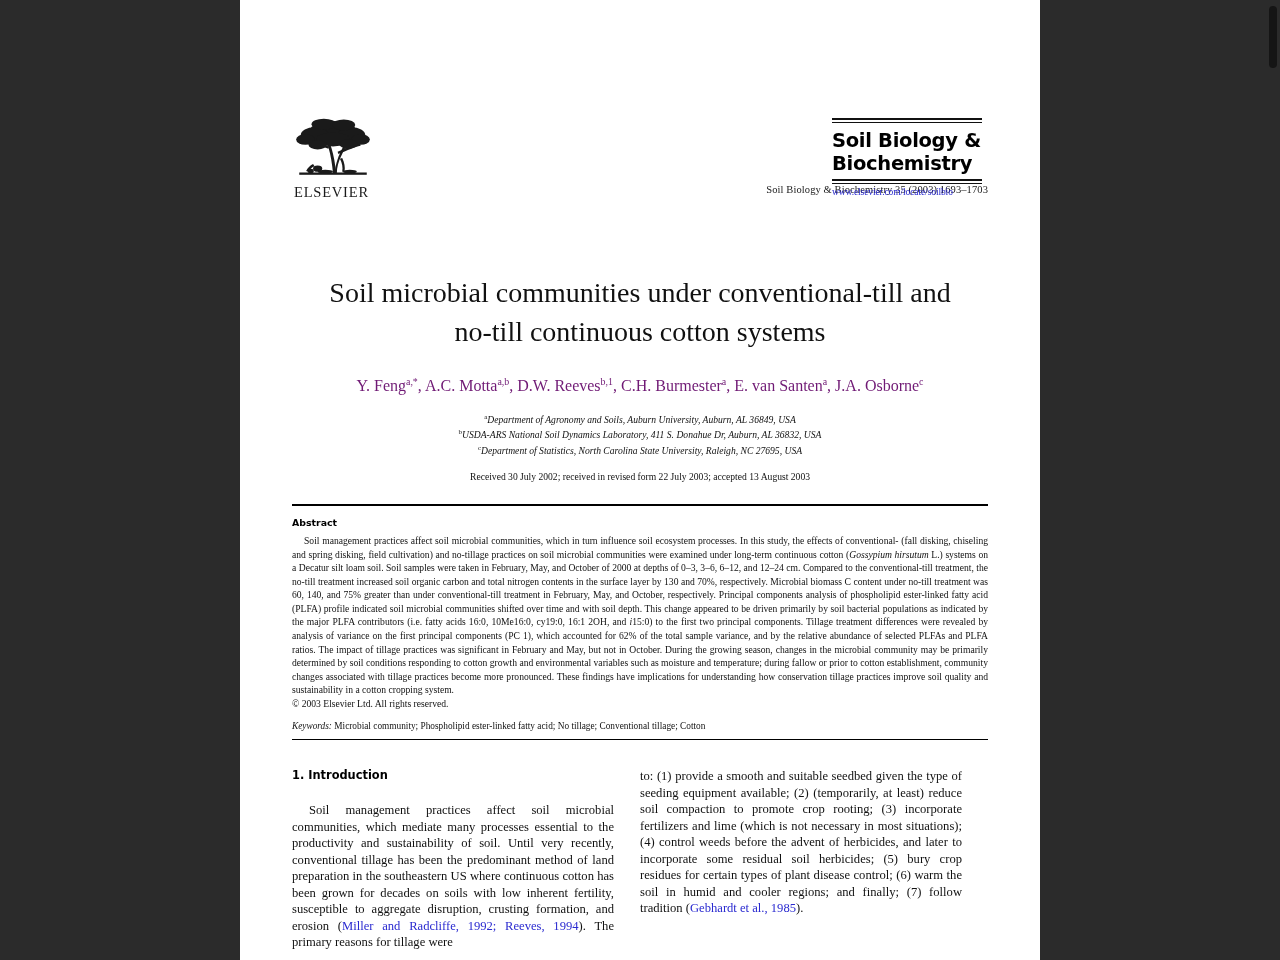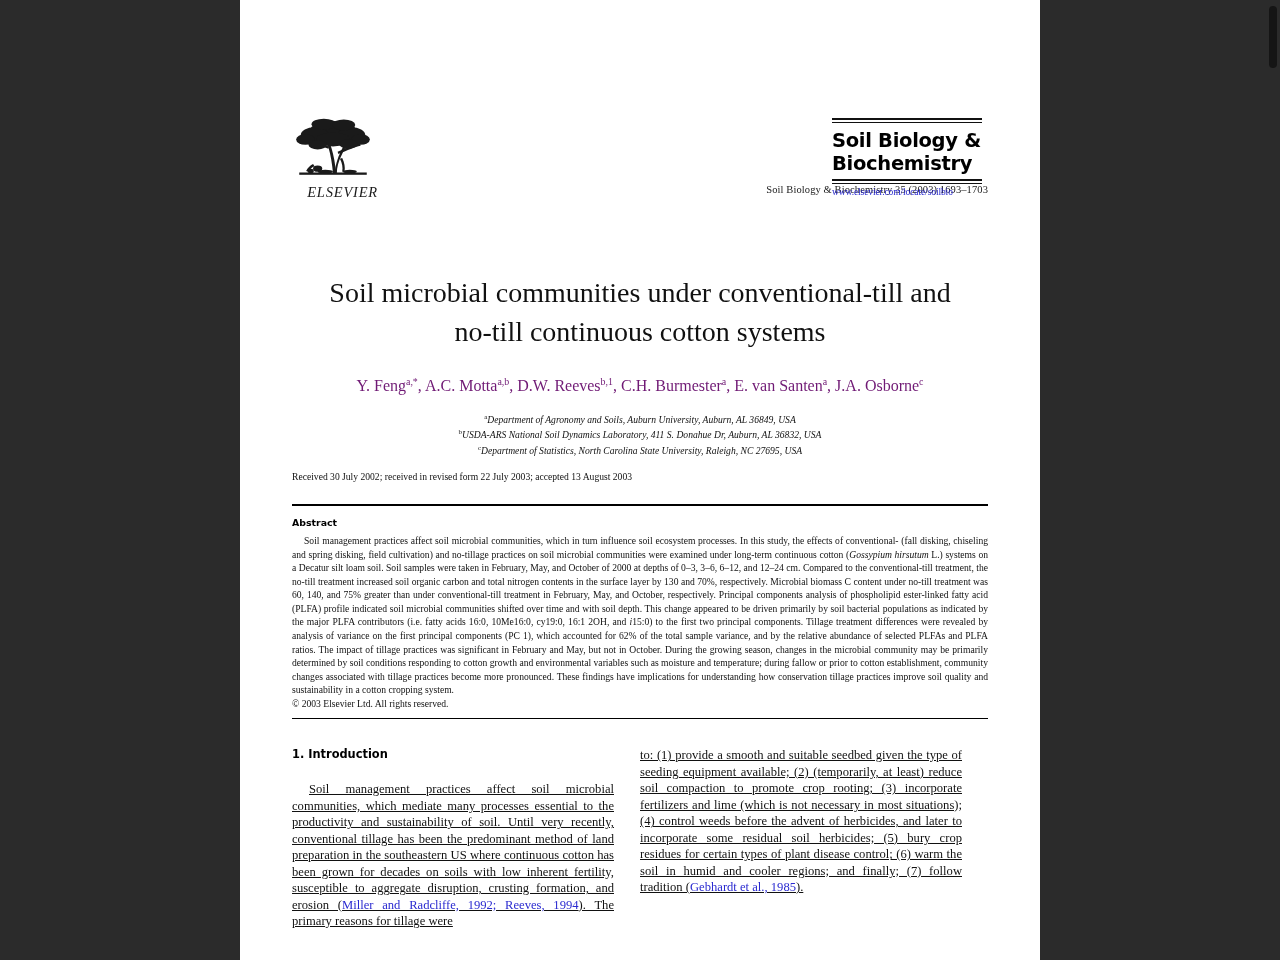--- a/index.html
+++ b/index.html
@@ -60,22 +60,21 @@
   .masthead {
     position: relative;
     height: 112px;
     margin-top: 118px;
   }
   .elsevier-block {
     position: absolute;
     left: 2px;
     top: 0;
     width: 84px;
-    text-align: right;
-    font-style: italic;
+    text-align: left;
   }
   .elsevier-tree {
     width: 78px;
     height: 66px;
     display: block;
   }
   .elsevier-word {
     font-family: "Liberation Serif", serif;
     font-size: 14.5px;
     letter-spacing: 0.8px;
@@ -154,21 +153,21 @@
   }
   .affiliation {
     font-style: italic;
     font-size: 9.6px;
     line-height: 1.48;
     color: #111;
   }
   .affiliation sup { font-style: normal; font-size: 0.72em; }
 
   .received {
-    text-align: left;
+    text-align: center;
     font-size: 9.6px;
     color: #111;
     margin-top: 13px;
   }
 
   
   .rule-thick {
     border-top: 2px solid #000;
     margin-top: 22px;
   }
@@ -221,21 +220,20 @@
     color: #000;
     margin: 0 0 20px 0;
   }
   .body-par {
     font-size: 12.6px;
     line-height: 1.31;
     text-align: justify;
     color: #111;
     margin: 0;
     text-indent: 17px;
-    text-decoration: underline;
   }
   .body-par.noindent { text-indent: 0; }
   .body-par + .body-par { margin-top: 0; }
   a.cite {
     color: #2a2ad0;
     text-decoration: none;
   }
 </style>
 </head>
 <body>
@@ -313,20 +311,24 @@
           <sup>c</sup><span>Department of Statistics, North Carolina State University, Raleigh, NC 27695, USA</span>
         </div>
       </div>
 
       <div class="received">Received 30 July 2002; received in revised form 22 July 2003; accepted 13 August 2003</div>
 
       <div class="rule-thick"></div>
       <div class="abstract-head">Abstract</div>
       <div class="abstract-body">Soil management practices affect soil microbial communities, which in turn influence soil ecosystem processes. In this study, the effects of conventional- (fall disking, chiseling and spring disking, field cultivation) and no-tillage practices on soil microbial communities were examined under long-term continuous cotton (<i>Gossypium hirsutum</i> L.) systems on a Decatur silt loam soil. Soil samples were taken in February, May, and October of 2000 at depths of 0–3, 3–6, 6–12, and 12–24 cm. Compared to the conventional-till treatment, the no-till treatment increased soil organic carbon and total nitrogen contents in the surface layer by 130 and 70%, respectively. Microbial biomass C content under no-till treatment was 60, 140, and 75% greater than under conventional-till treatment in February, May, and October, respectively. Principal components analysis of phospholipid ester-linked fatty acid (PLFA) profile indicated soil microbial communities shifted over time and with soil depth. This change appeared to be driven primarily by soil bacterial populations as indicated by the major PLFA contributors (i.e. fatty acids 16:0, 10Me16:0, cy19:0, 16:1 2OH, and <i>i</i>15:0) to the first two principal components. Tillage treatment differences were revealed by analysis of variance on the first principal components (PC 1), which accounted for 62% of the total sample variance, and by the relative abundance of selected PLFAs and PLFA ratios. The impact of tillage practices was significant in February and May, but not in October. During the growing season, changes in the microbial community may be primarily determined by soil conditions responding to cotton growth and environmental variables such as moisture and temperature; during fallow or prior to cotton establishment, community changes associated with tillage practices become more pronounced. These findings have implications for understanding how conservation tillage practices improve soil quality and sustainability in a cotton cropping system.</div>
       <div class="copyright">© 2003 Elsevier Ltd. All rights reserved.</div>
+      <div class="keywords">
+        <span class="kw-label">Keywords:</span>
+        <span>Microbial community; Phospholipid ester-linked fatty acid; No tillage; Conventional tillage; Cotton</span>
+      </div>
       <div class="rule-thin"></div>
 
       <div class="columns">
         <div class="col">
           <div class="section-head">1. Introduction</div>
           <p class="body-par">Soil management practices affect soil microbial communities, which mediate many processes essential to the productivity and sustainability of soil. Until very recently, conventional tillage has been the predominant method of land preparation in the southeastern US where continuous cotton has been grown for decades on soils with low inherent fertility, susceptible to aggregate disruption, crusting formation, and erosion (<a class="cite" href="#">Miller and Radcliffe, 1992; Reeves, 1994</a>). The primary reasons for tillage were</p>
         </div>
         <div class="col">
           <p class="body-par noindent">to: (1) provide a smooth and suitable seedbed given the type of seeding equipment available; (2) (temporarily, at least) reduce soil compaction to promote crop rooting; (3) incorporate fertilizers and lime (which is not necessary in most situations); (4) control weeds before the advent of herbicides, and later to incorporate some residual soil herbicides; (5) bury crop residues for certain types of plant disease control; (6) warm the soil in humid and cooler regions; and finally; (7) follow tradition (<a class="cite" href="#">Gebhardt et al., 1985</a>).</p>
         </div>

